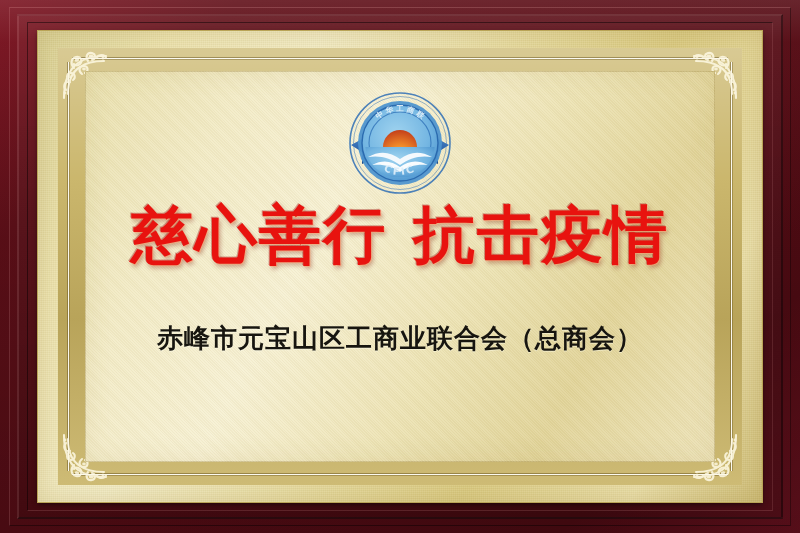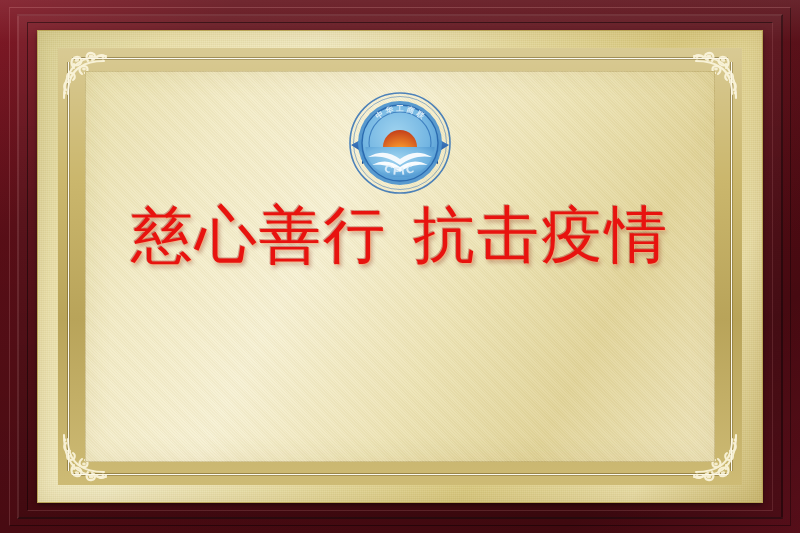--- a/index.html
+++ b/index.html
@@ -164,21 +164,21 @@
   }
   #emblem { width:108px; height:108px; display:block; }
 
   
   #title {
     position:absolute;
     left:0; right:0; top:122px;
     text-align:center;
     font-family:"DejaVu Serif","Liberation Serif",serif;
     font-size:62px;
-    font-weight:normal;
+    font-weight:bold;
     letter-spacing:2px;
     color:#e8130f;
     white-space:nowrap;
     text-shadow:
        1px 1px 0 rgba(255,170,120,.55),
       -1px -1px 0 rgba(150,0,0,.35),
        2px 3px 4px rgba(120,20,0,.35);
   }
   #title .gap { display:inline-block; width:26px; }
 
@@ -375,15 +375,16 @@
           <text fill="#dfeffa" font-family="'DejaVu Sans','Liberation Sans',sans-serif" font-size="10" font-weight="bold" letter-spacing="2.4" opacity=".92">
             <textPath href="#arcbot" startOffset="50%" text-anchor="middle">CFIC</textPath>
           </text>
         </svg>
       </div>
 
       <div id="title">
         <span>慈心善行</span><span class="gap"></span><span>抗击疫情</span>
       </div>
 
+      <div id="org">赤峰市元宝山区工商业联合会（总商会）</div>
     </div>
   </div>
 </div>
 
 </body></html>

